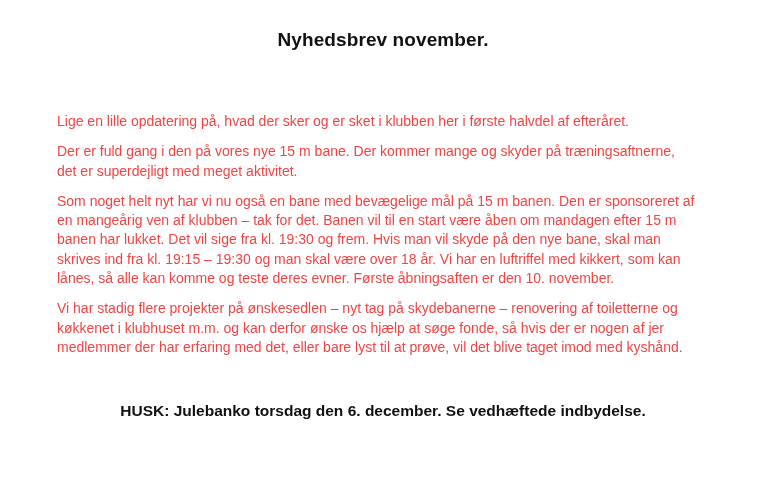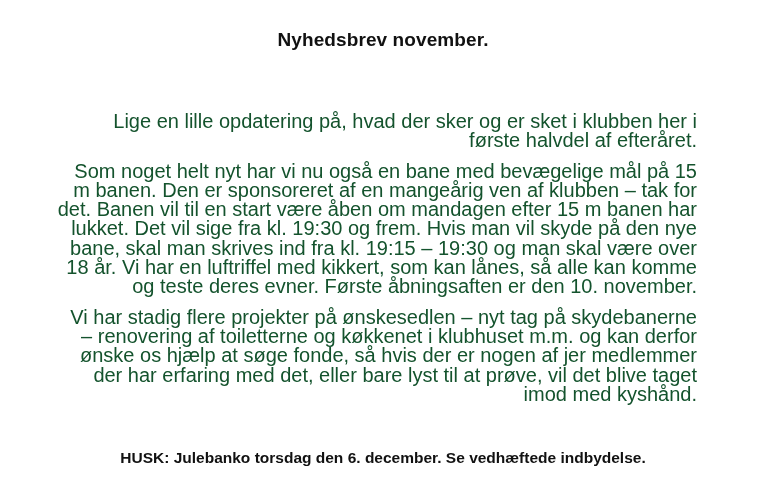--- a/index.html
+++ b/index.html
@@ -22,41 +22,42 @@
     font-weight: 700;
     color: #111111;
     text-align: center;
     margin-bottom: 60px;
     letter-spacing: 0.1px;
   }
   .body-text {
     width: 640px;
   }
   .body-text p {
-    font-size: 20px;
+    font-size: 14px;
     line-height: 19.3px;
-    color: #14532d;
+    color: #ef4444;
     margin-bottom: 11px;
-    text-align: right;
+    text-align: left;
   }
   .reminder {
     font-size: 15.5px;
     line-height: 20px;
     font-weight: 700;
     color: #111111;
     text-align: center;
     margin-top: 44px;
   }
 </style>
 </head>
 <body>
 
 <div class="page">
   <h1 class="doc-title">Nyhedsbrev november.</h1>
 
   <div class="body-text">
     <p>Lige en lille opdatering på, hvad der sker og er sket i klubben her i første halvdel af efteråret.</p>
+    <p>Der er fuld gang i den på vores nye 15 m bane. Der kommer mange og skyder på træningsaftnerne, det er superdejligt med meget aktivitet.</p>
     <p>Som noget helt nyt har vi nu også en bane med bevægelige mål på 15 m banen. Den er sponsoreret af en mangeårig ven af klubben – tak for det. Banen vil til en start være åben om mandagen efter 15 m banen har lukket. Det vil sige fra kl. 19:30 og frem. Hvis man vil skyde på den nye bane, skal man skrives ind fra kl. 19:15 – 19:30 og man skal være over 18 år. Vi har en luftriffel med kikkert, som kan lånes, så alle kan komme og teste deres evner. Første åbningsaften er den 10. november.</p>
     <p>Vi har stadig flere projekter på ønskesedlen – nyt tag på skydebanerne – renovering af toiletterne og køkkenet i klubhuset m.m. og kan derfor ønske os hjælp at søge fonde, så hvis der er nogen af jer medlemmer der har erfaring med det, eller bare lyst til at prøve, vil det blive taget imod med kyshånd.</p>
   </div>
 
   <p class="reminder">HUSK: Julebanko torsdag den 6. december. Se vedhæftede indbydelse.</p>
 </div>
 
 </body></html>

